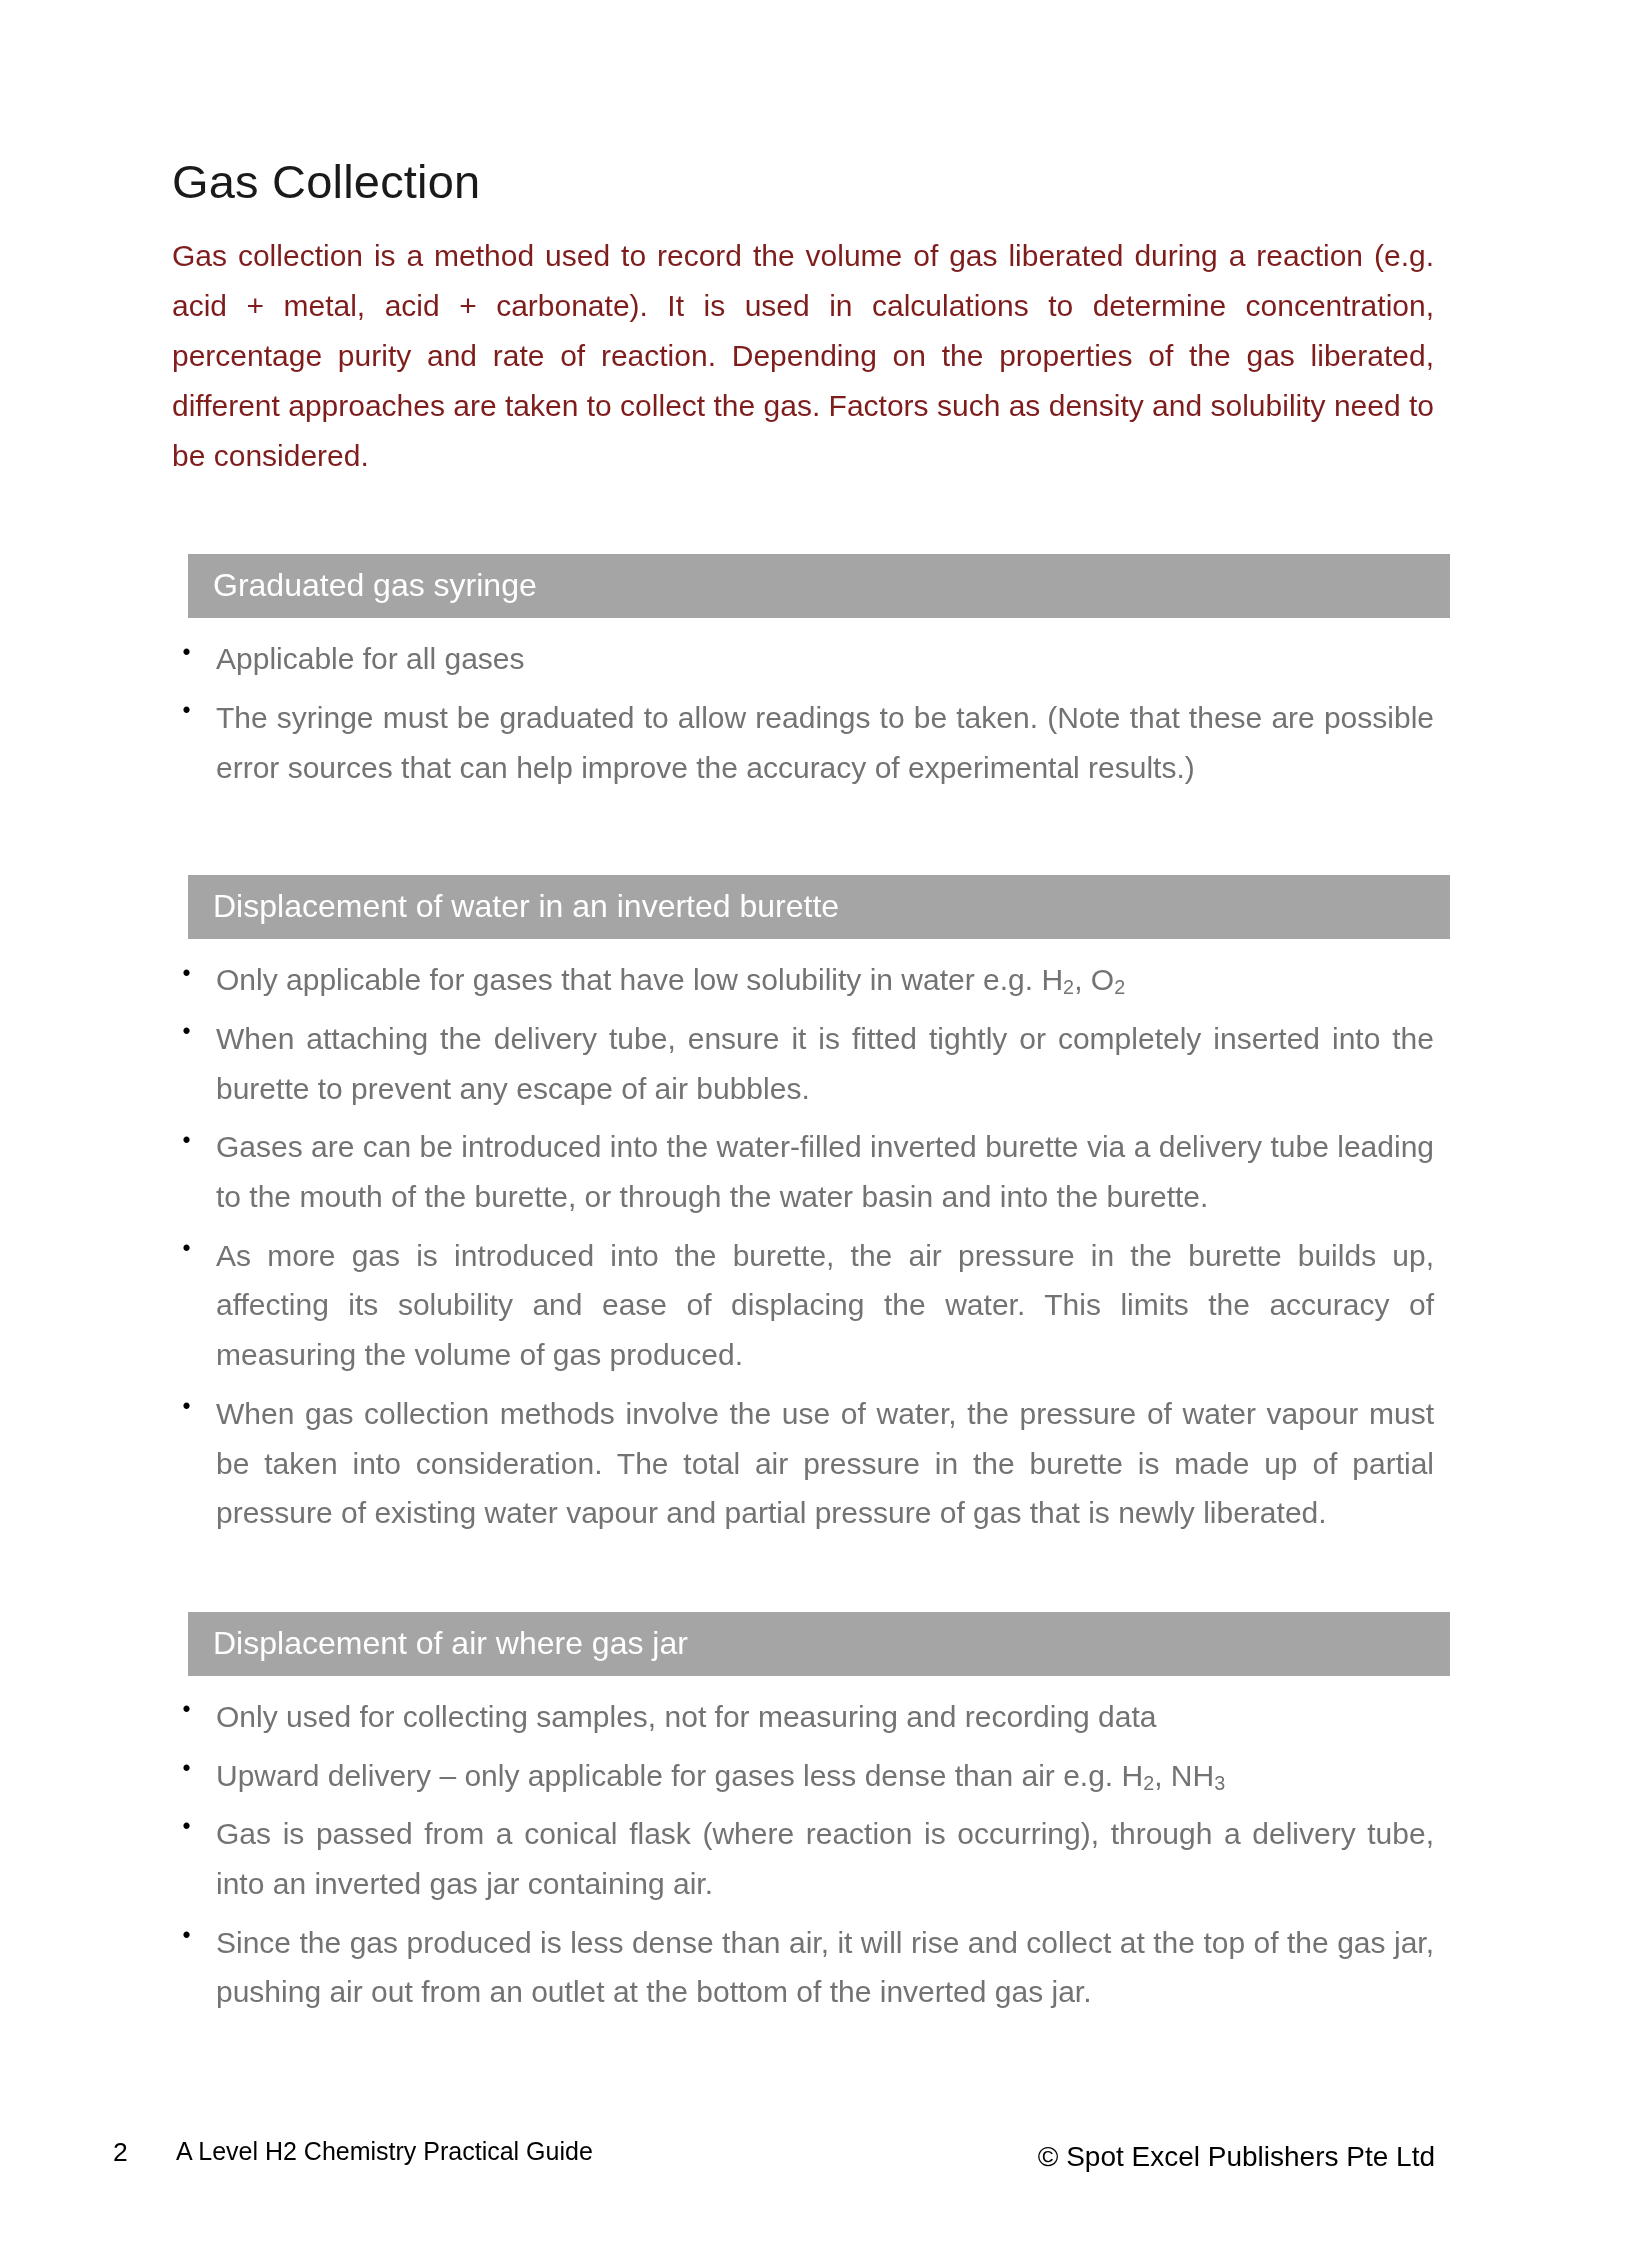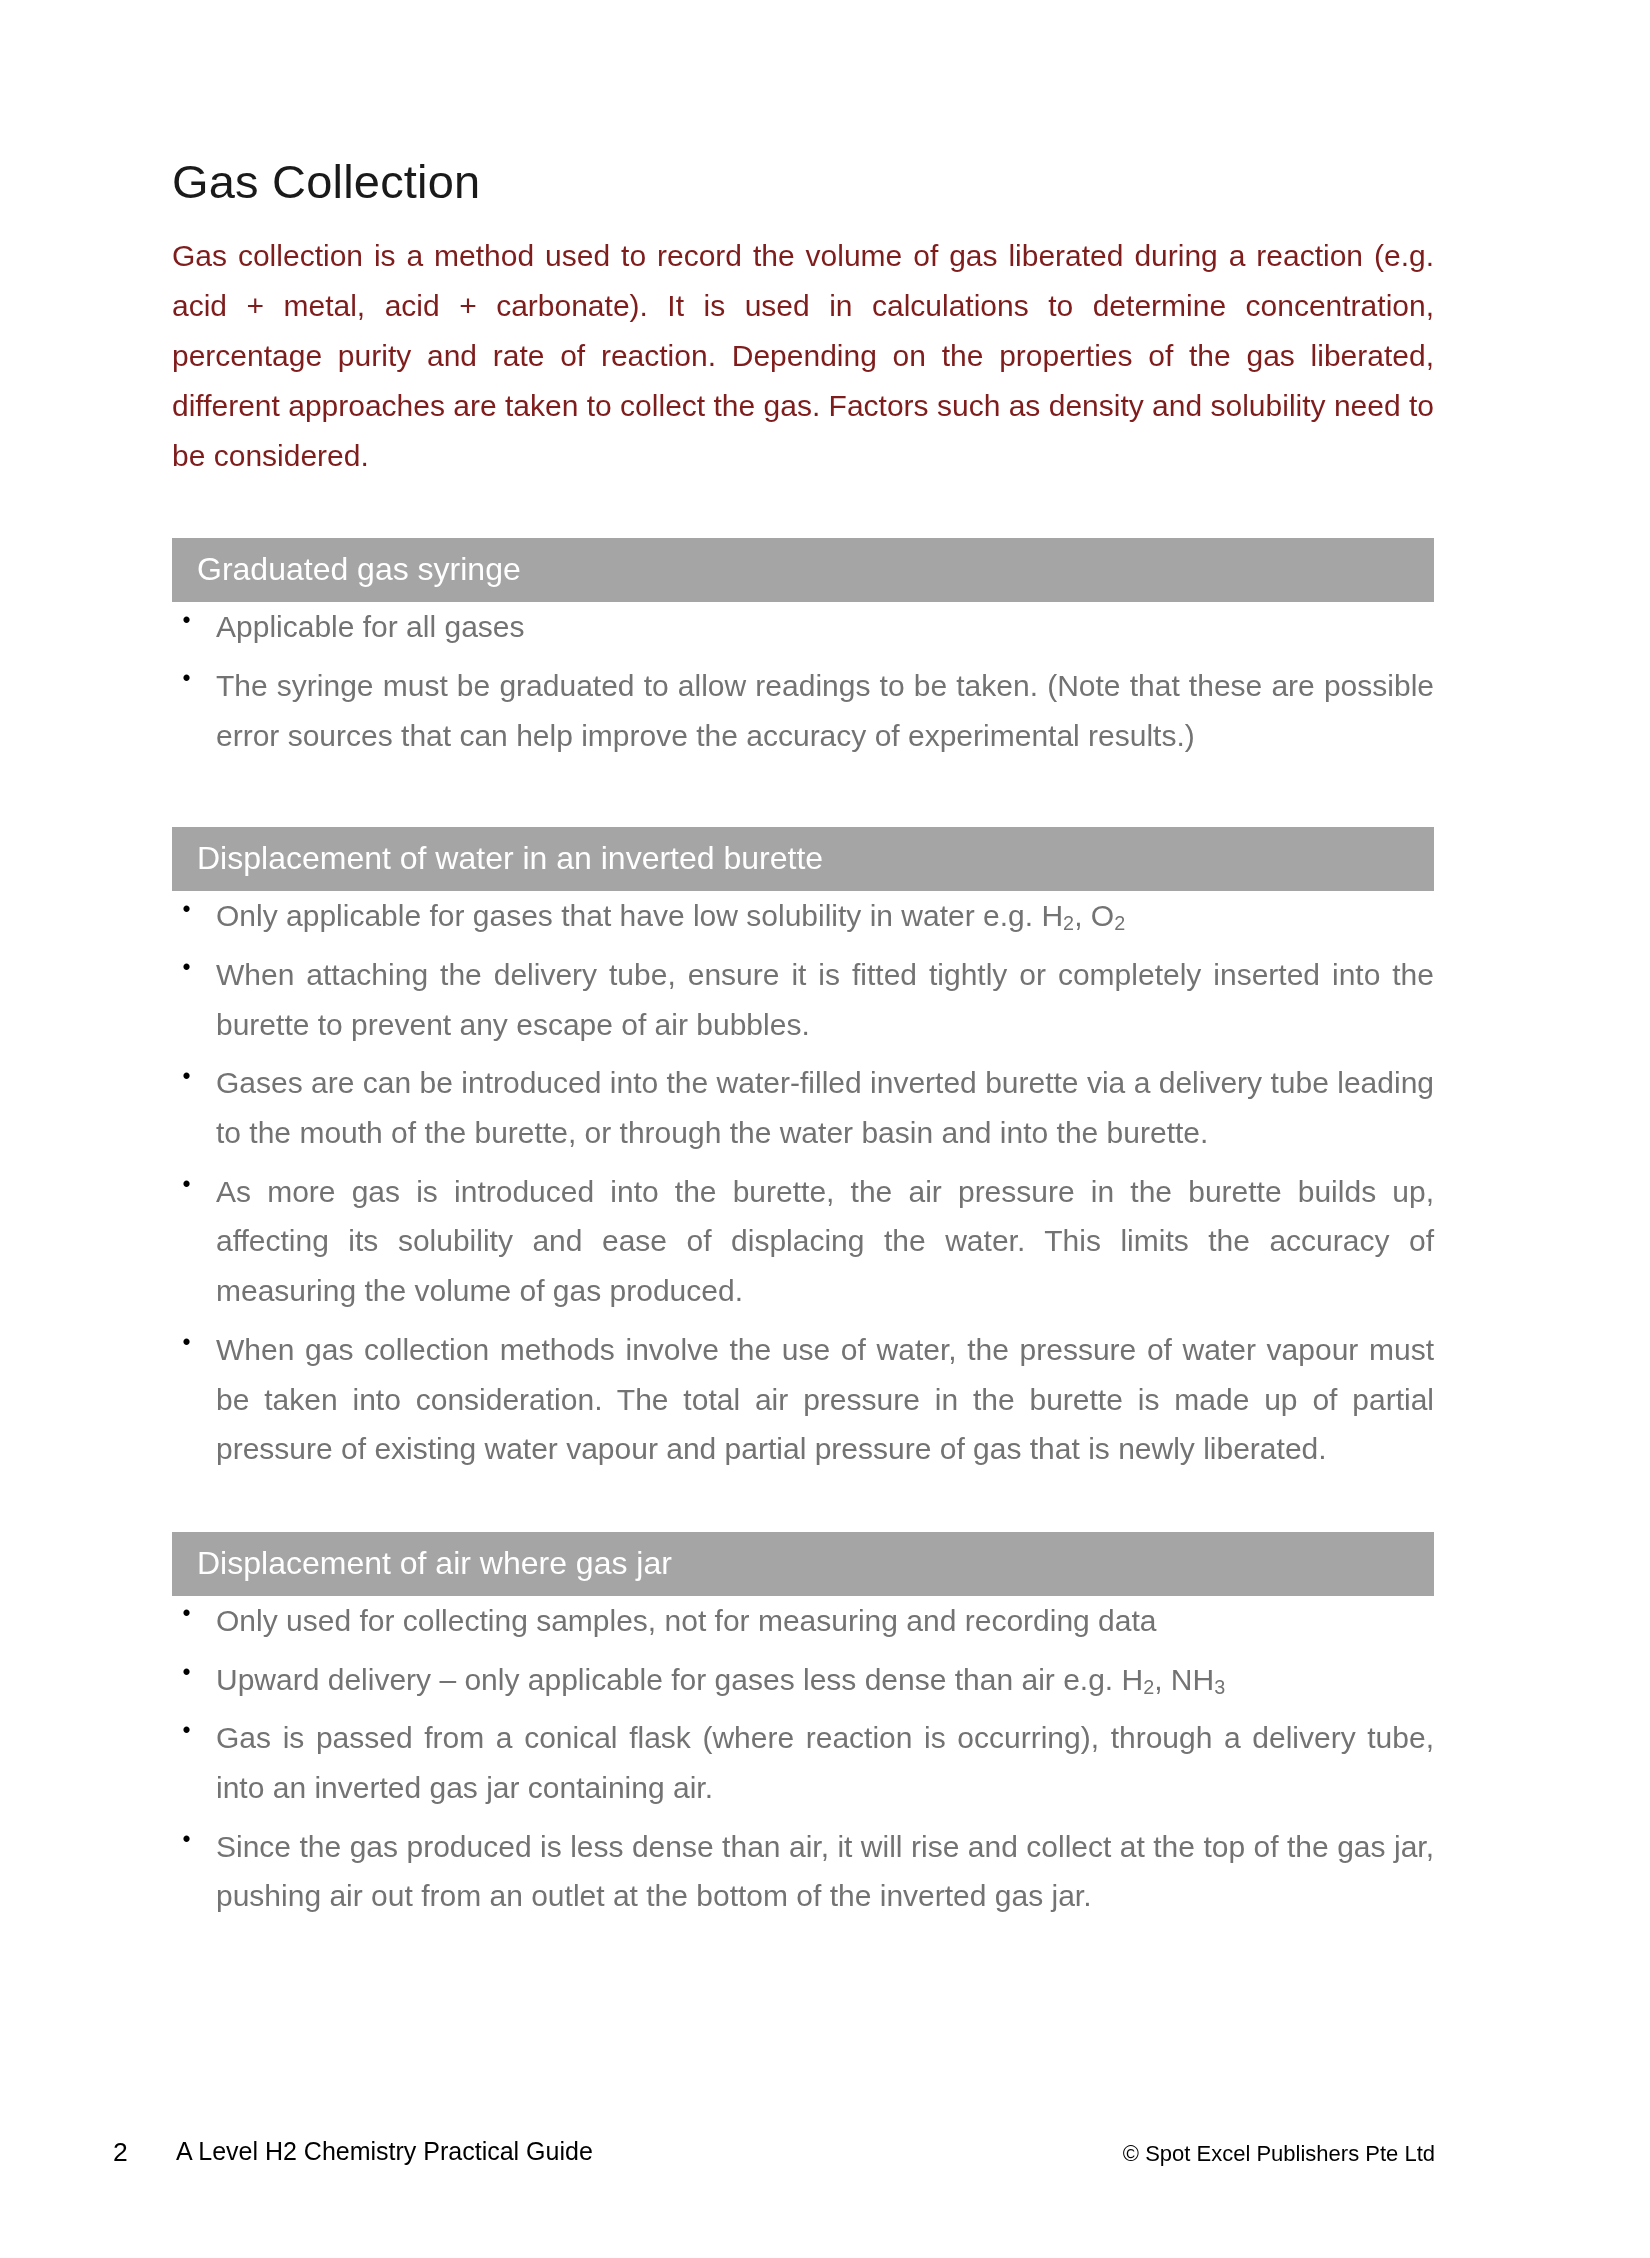--- a/index.html
+++ b/index.html
@@ -48,21 +48,21 @@
     margin: 0;
     color: #7f1d1d;
   }
 
   .section-bar {
     background: #a5a5a5;
     color: #ffffff;
     font-size: 32px;
     line-height: 1;
     padding: 15px 0 17px 25px;
-    margin: 0;
+    margin: 16px;
     width: 1237px;
     box-sizing: content-box;
   }
 
   .gap-before-bar-1 { height: 58px; }
   .gap-before-bar-2 { height: 58px; }
   .gap-before-bar-3 { height: 49px; }
 
   ul.bullets {
     list-style: none;
@@ -123,21 +123,21 @@
     left: 176px;
     top: 0;
     font-size: 25px;
     line-height: 1;
     color: #000000;
   }
   .footer-copyright {
     position: absolute;
     right: 216px;
     top: 4.4px;
-    font-size: 22px;
+    font-size: 28px;
     line-height: 1;
     color: #000000;
   }
 </style>
 </head>
 <body>
 
 <div class="page">
 
   <div class="content">

